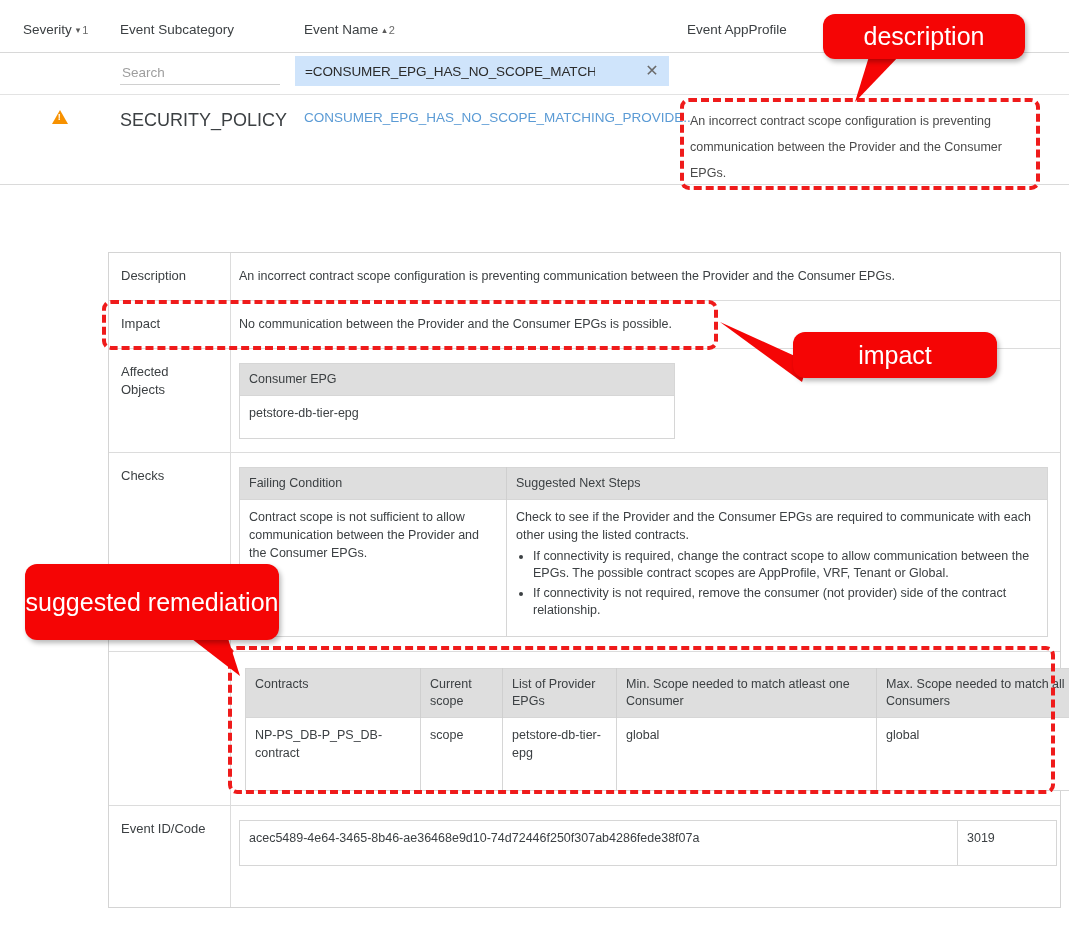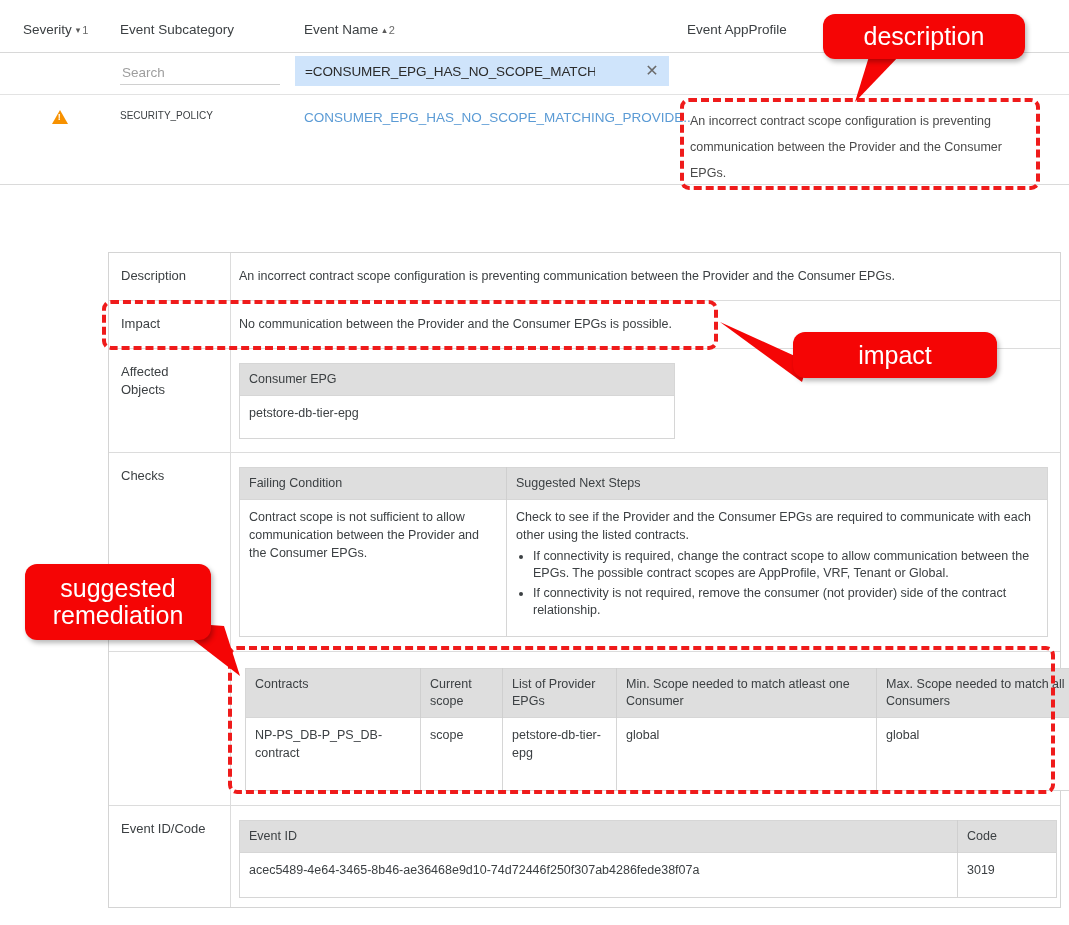--- a/index.html
+++ b/index.html
@@ -130,21 +130,21 @@
     top: 2.5px;
     font-size: 9px;
     font-weight: bold;
     color: #ffffff;
     line-height: 1;
     font-family: "Liberation Sans", sans-serif;
   }
   .cell-subcat {
     position: absolute;
     left: 120px; top: 110px;
-    font-size: 10px;
+    font-size: 18px;
     color: #3c4043;
     white-space: nowrap;
   }
   .cell-name {
     position: absolute;
     left: 304px; top: 110px;
     font-size: 13.5px;
     color: #5b9bd5;
     white-space: nowrap;
     cursor: pointer;
@@ -411,24 +411,20 @@
           </table>
       </div>
     </div>
   </div>
 
   <div class="detail-row row-eventid">
     <div class="dr-label">Event ID/Code</div>
     <div class="dr-body">
       <table class="itable eventid-table">
         <tbody>
-            <tr>
-          <th>Event ID</th>
-          <th class="e1">Code</th>
-        </tr>
         <tr>
           <td>acec5489-4e64-3465-8b46-ae36468e9d10-74d72446f250f307ab4286fede38f07a</td>
           <td class="e1">3019</td>
         </tr>
       </tbody>
         </table>
     </div>
   </div>
 </div>
 
@@ -450,16 +446,16 @@
   <svg style="position:absolute; left:716px; top:318px; width:140px; height:70px;">
     <polygon points="4,4 92,44 86,64" fill="#f50505"></polygon>
   </svg>
   <div class="callout" style="left:793px; top:332px; width:204px; height:46px;">
     <span>impact</span>
   </div>
 
   <svg style="position:absolute; left:150px; top:620px; width:130px; height:60px;">
     <polygon points="20,2 74,6 90,56" fill="#f50505"></polygon>
   </svg>
-  <div class="callout" style="left:25px; top:564px; width:186px; height:76px;">
+  <div class="callout" style="left:25px; top:564px; width:254px; height:76px;">
     <span>suggested remediation</span>
   </div>
 </div>
 
 </body></html>

